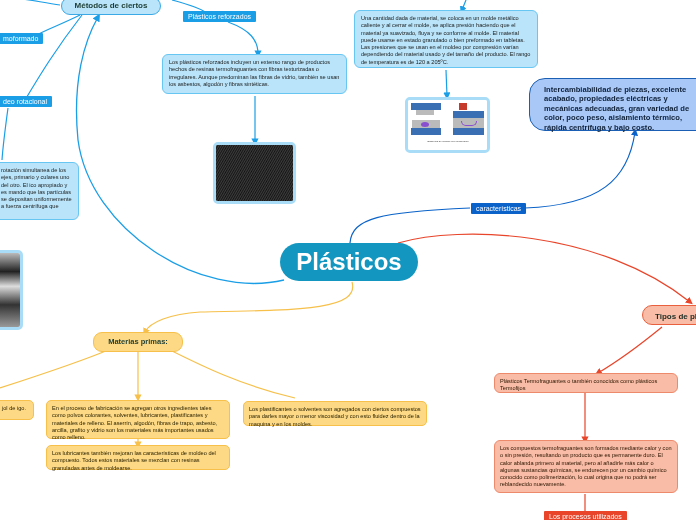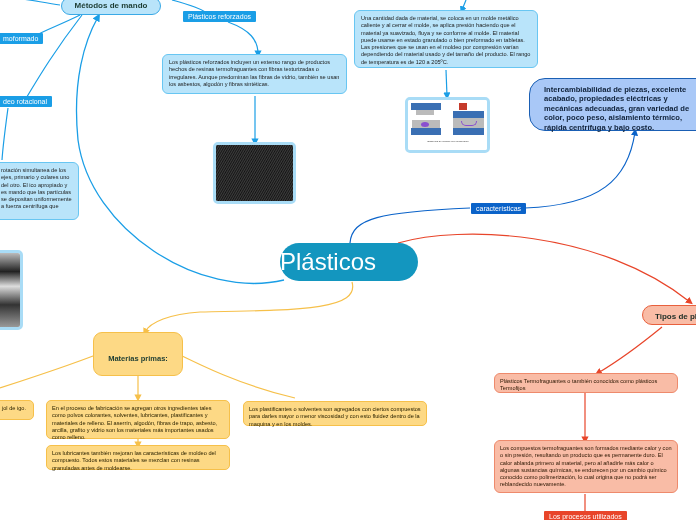--- a/index.html
+++ b/index.html
@@ -6,23 +6,23 @@
   body{width:696px;height:520px;position:relative;overflow:hidden;background:#ffffff;font-family:"Liberation Sans",sans-serif;}
   svg.links{position:absolute;left:0;top:0;width:696px;height:520px;}
   .node{position:absolute;box-sizing:border-box;}
   .label-blue{background:#1a9ee6;color:#fff;font-size:7px;padding:2px 5px;border-radius:1px;white-space:nowrap;}
   .label-dblue{background:#0b63c9;color:#fff;font-size:7px;padding:2px 5px;border-radius:1px;white-space:nowrap;}
   .label-red{background:#e8452a;color:#fff;font-size:7px;padding:2px 5px;border-radius:1px;white-space:nowrap;}
   .box-blue{background:#b9e4fa;border:1.5px solid #68c6f2;border-radius:6px;font-size:5.6px;line-height:7.3px;color:#1c1c1c;padding:4px 6px;}
   .box-yellow{background:#fdd985;border:1.5px solid #f6c04a;border-radius:5px;font-size:5.6px;line-height:7.3px;color:#2a2200;padding:4px 5px;}
   .box-salmon{background:#f9bca6;border:1.5px solid #ee8a6c;border-radius:6px;font-size:5.6px;line-height:7.3px;color:#2a1500;padding:4px 5px;}
   .topic-blue{background:#b9e4fa;border:1.5px solid #3aa9e6;border-radius:9px;font-size:8px;font-weight:bold;color:#1d3d33;text-align:center;padding:3px 0;}
-  .topic-yellow{background:#fdd985;border:1.5px solid #f6c04a;border-radius:9px;font-size:7.5px;font-weight:bold;color:#1d3d33;text-align:center;padding:21px 0;}
+  .topic-yellow{background:#fdd985;border:1.5px solid #f6c04a;border-radius:9px;font-size:7.5px;font-weight:bold;color:#1d3d33;text-align:center;padding:4px 0;}
   .topic-salmon{background:#f9bca6;border:1.5px solid #e8603d;border-radius:10px;font-size:8px;font-weight:bold;color:#1d2d26;padding:6px 0 6px 12px;}
-  .central{background:#1396bf;color:#fff;font-weight:normal;font-size:24px;border-radius:20px;line-height:38px;}
+  .central{background:#1396bf;color:#fff;font-weight:bold;font-size:24px;border-radius:20px;text-align:center;line-height:38px;}
   .feature{background:#a9c8f7;border:1.5px solid #1a5fb4;border-radius:16px 0 0 16px;font-size:7.6px;font-weight:bold;line-height:9.4px;color:#10223a;padding:6px 0 6px 14px;}
   .imgframe{background:#fff;border:3px solid #a9dcf6;border-radius:5px;overflow:hidden;}
 </style>
 </head>
 <body>
 
 <svg class="links" viewBox="0 0 696 520">
   <defs>
     <marker id="ab" markerWidth="6" markerHeight="6" refX="3" refY="3" orient="auto">
         <path d="M0,0 L6,3 L0,6 z" fill="#1a9ee6"></path>
@@ -58,21 +58,21 @@
   <path d="M585,494 L585,512" stroke="#e8452a" stroke-width="1.2" fill="none"></path>
 
   <path d="M352,282 C360,310 300,310 200,312 C170,314 150,322 145,332" stroke="#f6c04a" stroke-width="1.2" fill="none" marker-end="url(#ay)"></path>
   <path d="M108,350 C80,362 40,375 0,388" stroke="#f6c04a" stroke-width="1.2" fill="none"></path>
   <path d="M138,352 L138,398" stroke="#f6c04a" stroke-width="1.2" fill="none" marker-end="url(#ay)"></path>
   <path d="M170,350 C200,365 240,385 295,398" stroke="#f6c04a" stroke-width="1.2" fill="none"></path>
   <path d="M138,439 L138,445" stroke="#f6c04a" stroke-width="1.2" fill="none" marker-end="url(#ay)"></path>
 </svg>
 
 <div class="node topic-blue" style="left:61px;top:-3px;width:100px;height:18px;">
-  <span>Métodos de mando</span>
+  <span>Métodos de ciertos</span>
 </div>
 <div class="node label-blue" style="left:-2px;top:33px;">
   <span>moformado</span>
 </div>
 <div class="node label-blue" style="left:-2px;top:96px;">
   <span>deo rotacional</span>
 </div>
 <div class="node box-blue" style="left:-8px;top:162px;width:87px;height:58px;padding-left:8px;">
   <span>rotación simultanea de los ejes, primario y culares uno del otro. El ico apropiado y es mando que las partículas se depositan uniformemente a fuerza centrífuga que</span>
 </div>

